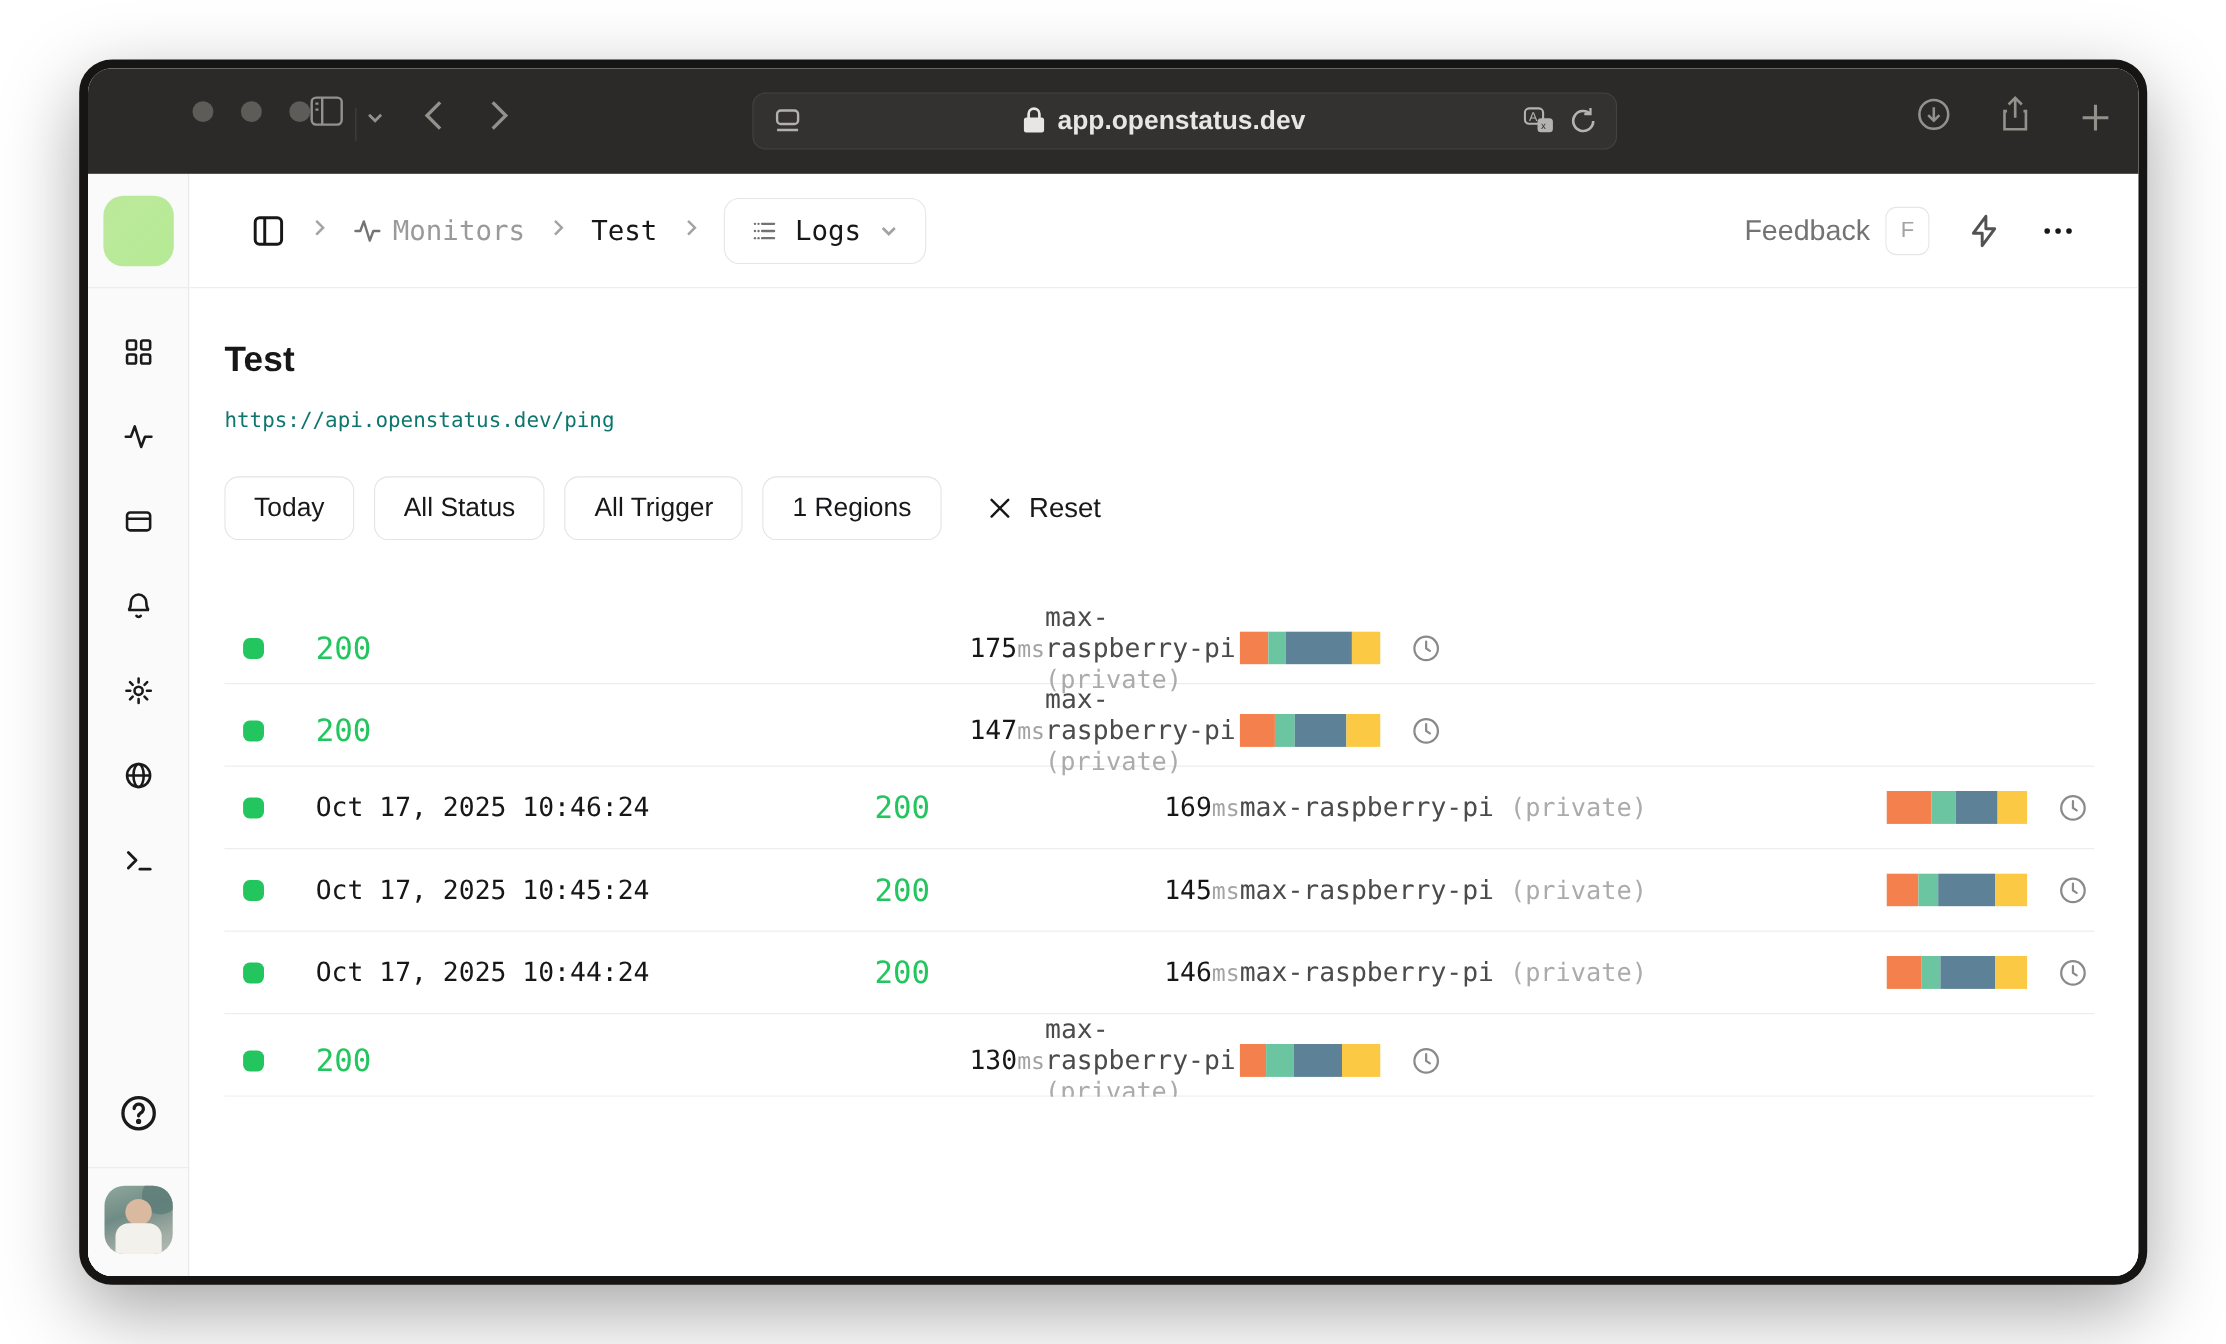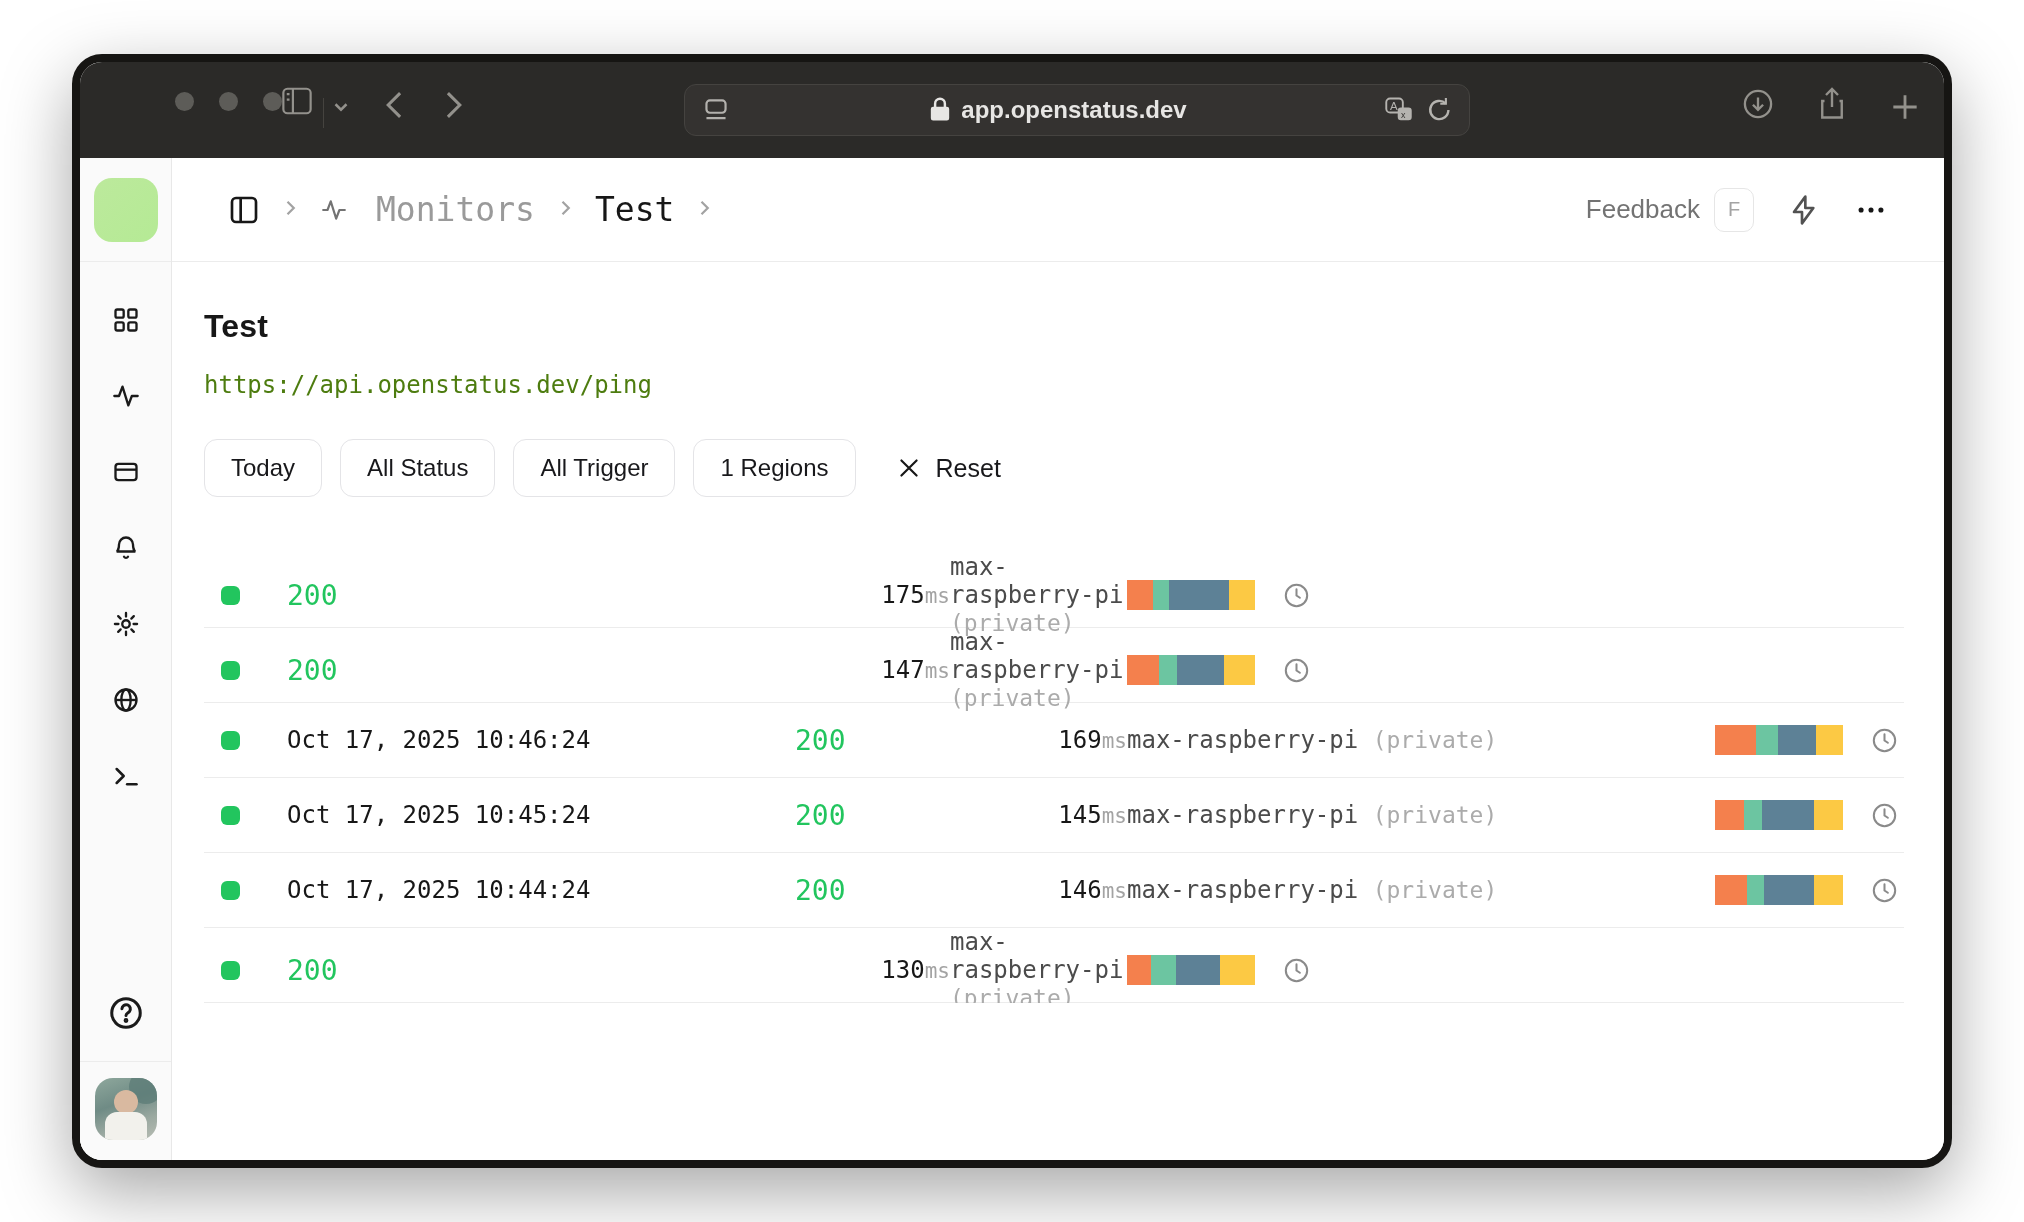--- a/index.html
+++ b/index.html
@@ -47,40 +47,40 @@
   .avatar .foliage { position:absolute; right:-6px; top:-8px; width:34px; height:34px; border-radius:50%; background:#5e7d78; opacity:.8; }
 
   .content { flex:1; display:flex; flex-direction:column; min-width:0; }
 
   
   .pagehead {
     height:104px; border-bottom:1px solid #ececec;
     display:flex; align-items:center; padding:0 56px 0 56px; gap:20px;
   }
   .crumb-sep { color:#a3a3a3; }
-  .crumb { display:flex; align-items:center; gap:28px; font-size:33px; }
+  .crumb { display:flex; align-items:center; gap:9px; font-size:25px; }
   .crumb.muted { color:#9a9a9a; }
   .crumb.current { color:#171717; }
   .logs-btn {
     display:flex; align-items:center; gap:14px; height:60px; padding:0 22px;
     border:1px solid #e6e6e6; border-radius:14px; background:#ffffff;
     font-size:25px; color:#171717; cursor:pointer;
   }
   .head-right { margin-left:auto; display:flex; align-items:center; gap:34px; }
   .feedback { display:flex; align-items:center; gap:14px; color:#737373; font-size:26px; cursor:pointer; }
   .kbd {
     width:40px; height:44px; border:1px solid #e6e6e6; border-radius:10px;
     display:flex; align-items:center; justify-content:center; font-size:20px; color:#a3a3a3;
   }
   .iconbtn { color:#525252; display:flex; align-items:center; justify-content:center; cursor:pointer; }
 
   
   .main { padding:46px 40px 0 32px; overflow:hidden; }
   .page-title { font-size:32px; font-weight:700; color:#171717; letter-spacing:.2px; }
-  .endpoint { margin-top:26px; font-size:24px; color:#4d7c0f; }
+  .endpoint { margin-top:26px; font-size:19px; color:#0f766e; }
 
   .filters { margin-top:40px; display:flex; align-items:center; gap:18px; }
   .filter-btn {
     height:58px; padding:0 26px; background:#ffffff; border:1px solid #e4e4e7; border-radius:13px;
     font-size:24px; font-weight:500; color:#18181b; display:flex; align-items:center; cursor:pointer;
     font-family:"Liberation Sans", sans-serif;
   }
   .reset-btn { display:flex; align-items:center; gap:14px; margin-left:22px; border:none; background:none;
     font-size:25px; font-weight:500; color:#18181b; cursor:pointer; font-family:"Liberation Sans", sans-serif; }
 
@@ -284,20 +284,37 @@
             </svg>
         </span>
         <span class="crumb current mono">
           <span>Test</span>
         </span>
         <span class="crumb-sep">
           <svg width="20" height="20" viewBox="0 0 16 16" fill="none" stroke="currentColor" stroke-width="1.8">
               <path d="M6 3l5 5-5 5"></path>
             </svg>
         </span>
+        <button class="logs-btn mono">
+          <svg width="28" height="26" viewBox="0 0 24 24" fill="none" stroke="#737373" stroke-width="2" stroke-linecap="round">
+            <line x1="10" y1="6" x2="20" y2="6"></line>
+              <line x1="10" y1="12" x2="20" y2="12"></line>
+              <line x1="10" y1="18" x2="20" y2="18"></line>
+            <line x1="4" y1="6" x2="4.01" y2="6"></line>
+              <line x1="7" y1="6" x2="7.01" y2="6"></line>
+            <line x1="4" y1="12" x2="4.01" y2="12"></line>
+              <line x1="7" y1="12" x2="7.01" y2="12"></line>
+            <line x1="4" y1="18" x2="4.01" y2="18"></line>
+              <line x1="7" y1="18" x2="7.01" y2="18"></line>
+          </svg>
+          <span>Logs</span>
+          <svg width="22" height="22" viewBox="0 0 16 16" fill="none" stroke="#a3a3a3" stroke-width="1.8">
+              <path d="M4 6l4 4 4-4"></path>
+            </svg>
+        </button>
 
         <span class="head-right">
           <span class="feedback">
             <span>Feedback</span>
             <span class="kbd">F</span>
           </span>
           <span class="iconbtn">
             <svg width="32" height="32" viewBox="0 0 24 24" fill="none" stroke="currentColor" stroke-width="2" stroke-linejoin="round">
               <path d="M13 2L4.5 13.5h6L10.5 22 19 10.5h-6L13 2z"></path>
             </svg>

